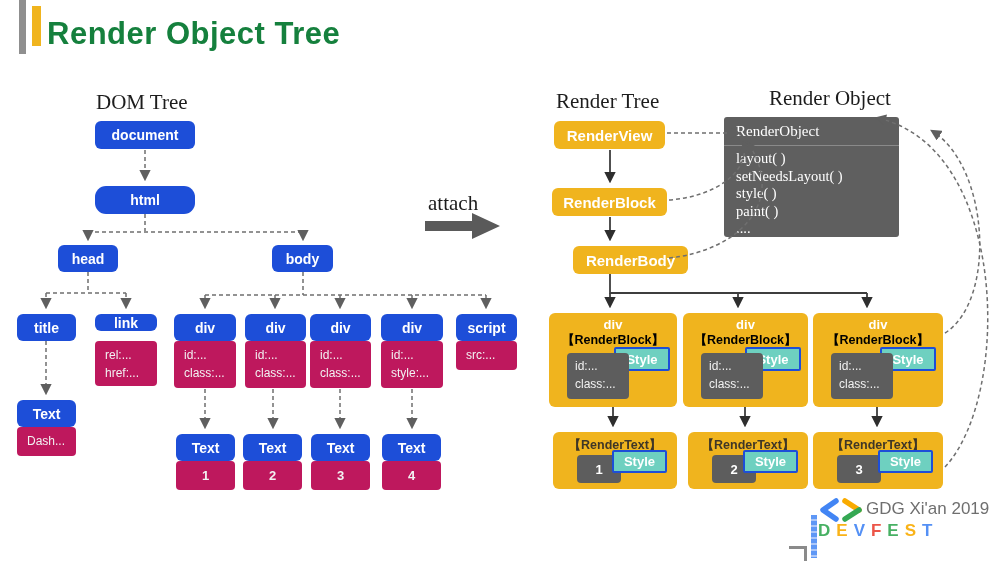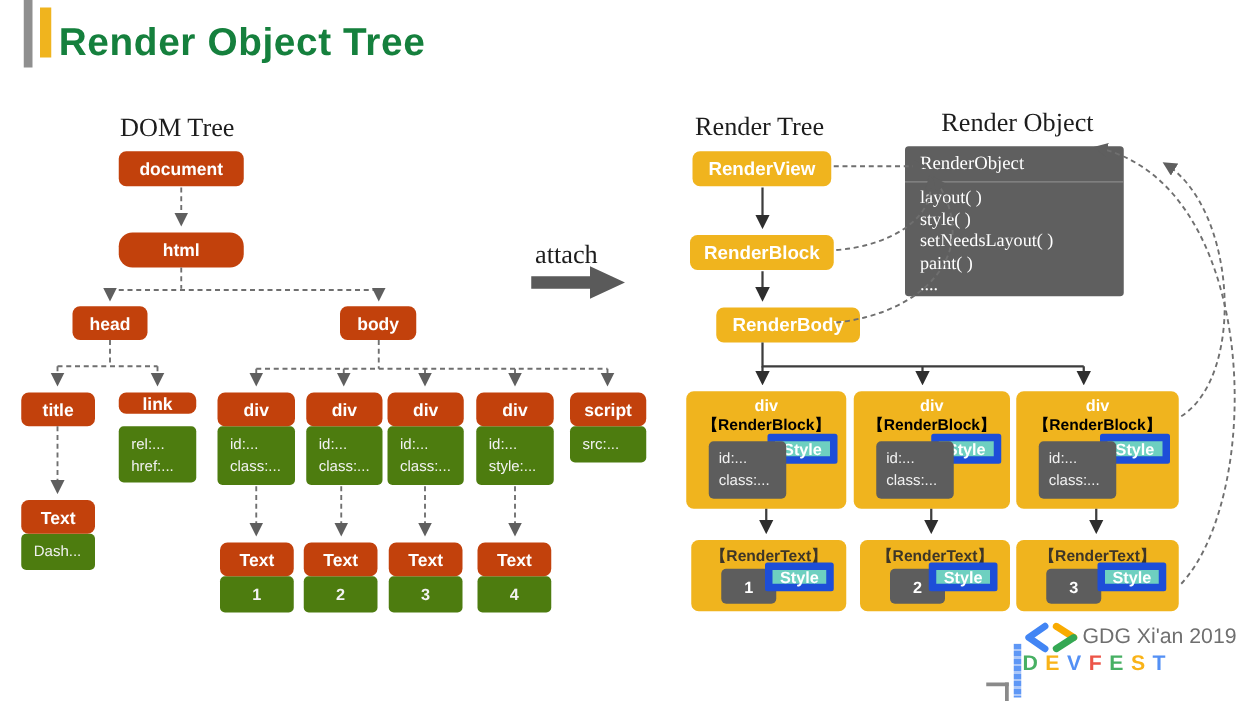--- a/index.html
+++ b/index.html
@@ -7,39 +7,39 @@
   body { position:relative; background:#ffffff; font-family:"Liberation Sans", sans-serif; overflow:hidden; }
 
   
   .bar-gray  { position:absolute; left:19px; top:0; width:7px; height:54px; background:#8f8f8f; }
   .bar-yellow{ position:absolute; left:32px; top:6px; width:9px; height:40px; background:#f0b41e; }
   .page-title{ position:absolute; left:47px; top:16px; font-size:31px; font-weight:bold; color:#15803d; letter-spacing:0.5px; }
 
   .serif-label { position:absolute; font-family:"Liberation Serif","DejaVu Serif",serif; font-size:21px; color:#1d1d1d; white-space:nowrap; }
 
   
-  .node { position:absolute; background:#c2410c; border-radius:6px; color:#fff; font-weight:bold;
+  .node { position:absolute; background:#1d4ed8; border-radius:6px; color:#fff; font-weight:bold;
           font-size:14px; display:flex; align-items:center; justify-content:center; z-index:2; }
 
   
-  .darkbox { position:absolute; background:#4d7c0f; border-radius:4px; color:#f2f2f2;
+  .darkbox { position:absolute; background:#be185d; border-radius:4px; color:#f2f2f2;
              font-size:12px; line-height:18px; padding:5px 4px 0 10px; z-index:1; }
   .darkbox.center { display:flex; align-items:center; justify-content:center; padding:0; font-size:13px; font-weight:bold; }
 
   
   .ynode { position:absolute; background:#f0b41e; border-radius:6px; color:#fff; font-weight:bold;
            font-size:15px; display:flex; align-items:center; justify-content:center; z-index:2; }
 
   
   .ybox { position:absolute; background:#f0b41e; border-radius:6px; z-index:2; }
   .ybox .rb-title { margin-top:4px; text-align:center; font-size:13px; font-weight:bold; color:#ffffff; }
   .ybox .rb-sub   { text-align:center; font-size:12.5px; font-weight:bold; color:#000000; }
   .rb-attr  { position:absolute; left:18px; top:40px; width:62px; height:46px; background:#5d5d5d; border-radius:4px;
               color:#f2f2f2; font-size:12px; line-height:18px; padding:4px 0 0 8px; z-index:4; }
-  .style-tag { position:absolute; background:#6ed0c0; border:6px solid #1d4ed8; border-radius:2px;
+  .style-tag { position:absolute; background:#6ed0c0; border:2px solid #1d4ed8; border-radius:2px;
                color:#fff; font-weight:bold; font-size:13px; display:flex; align-items:center; justify-content:center; }
   .rb-style { right:7px; top:34px; width:56px; height:24px; z-index:3; }
   .rt-title { margin-top:5px; text-align:center; font-size:12.5px; font-weight:bold; color:#3e3627; }
   .rt-num  { position:absolute; left:24px; top:23px; width:44px; height:28px; background:#5d5d5d; border-radius:4px;
              color:#fff; font-size:13px; font-weight:bold; display:flex; align-items:center; justify-content:center; z-index:3; }
   .rt-style { right:10px; top:18px; width:55px; height:23px; z-index:4; }
 
   
   .robject { position:absolute; left:724px; top:117px; width:175px; height:120px; background:#5f5f5f;
              border-radius:3px; color:#fff; font-family:"Liberation Serif","DejaVu Serif",serif; z-index:2; }
@@ -59,21 +59,21 @@
 </style>
 </head>
 <body>
 
 <div class="bar-gray"></div>
 <div class="bar-yellow"></div>
 <div class="page-title">Render Object Tree</div>
 
 <div class="serif-label" style="left:96px;top:90px;">DOM Tree</div>
 <div class="serif-label" style="left:556px;top:89px;">Render Tree</div>
-<div class="serif-label" style="left:753px;top:86px;font-family:Liberation Serif, serif;">Render Object</div>
+<div class="serif-label" style="left:769px;top:86px;font-family:Liberation Serif, serif;">Render Object</div>
 <div class="serif-label" style="left:428px;top:191px;">attach</div>
 
 <div class="node" style="left:95px;top:121px;width:100px;height:28px;">document</div>
 <div class="node" style="left:95px;top:186px;width:100px;height:28px;border-radius:11px;">html</div>
 <div class="node" style="left:58px;top:245px;width:60px;height:27px;">head</div>
 <div class="node" style="left:272px;top:245px;width:61px;height:27px;">body</div>
 <div class="node" style="left:17px;top:314px;width:59px;height:27px;">title</div>
 <div class="node" style="left:95px;top:314px;width:62px;height:17px;">link</div>
 <div class="node" style="left:174px;top:314px;width:62px;height:27px;">div</div>
 <div class="node" style="left:245px;top:314px;width:61px;height:27px;">div</div>
@@ -118,22 +118,22 @@
 <div class="darkbox center" style="left:382px;top:461px;width:59px;height:29px;">4</div>
 
 <div class="ynode" style="left:554px;top:121px;width:111px;height:28px;">RenderView</div>
 <div class="ynode" style="left:552px;top:188px;width:115px;height:28px;">RenderBlock</div>
 <div class="ynode" style="left:552px;top:246px;width:115px;height:28px;margin-left:21px;">RenderBody</div>
 
 <div class="robject">
   <div class="ro-head">RenderObject</div>
   <div class="ro-body">
     <div>layout( )</div>
+    <div>setNeedsLayout( )</div>
     <div>style( )</div>
-    <div>setNeedsLayout( )</div>
     <div>paint( )</div>
     <div>....</div>
   </div>
 </div>
 
 <div class="ybox" style="left:549px;top:313px;width:128px;height:94px;">
   <div class="rb-title">div</div>
   <div class="rb-sub">【RenderBlock】</div>
   <div class="rb-attr">
     <div>id:...</div>

